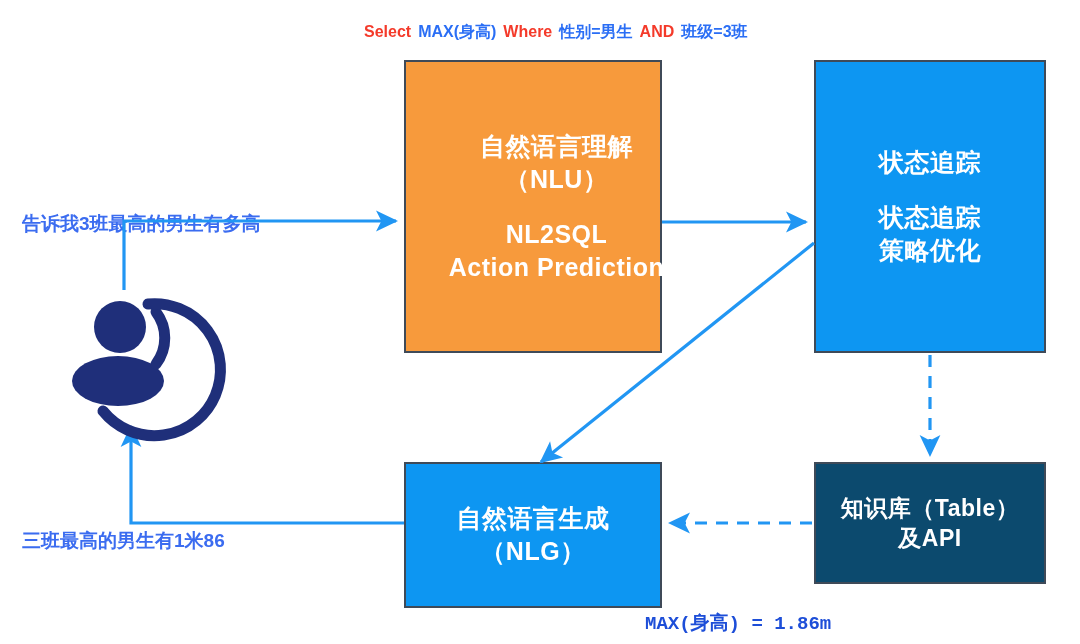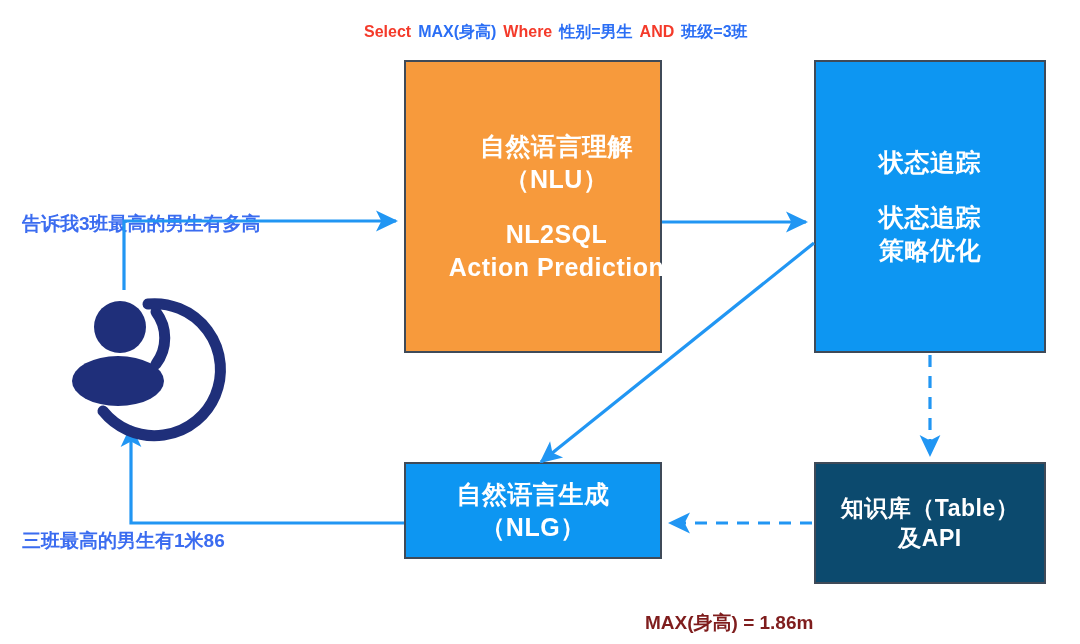--- a/index.html
+++ b/index.html
@@ -45,21 +45,21 @@
     left: 404px; top: 60px; width: 258px; height: 293px;
     background: #f79a3c;
     font-size: 25px;
   }
   #box-dm {
     left: 814px; top: 60px; width: 232px; height: 293px;
     background: #0d96f2;
     font-size: 25px;
   }
   #box-nlg {
-    left: 404px; top: 462px; width: 258px; height: 97px;
+    left: 404px; top: 462px; width: 258px; height: 146px;
     background: #0d96f2;
     font-size: 25px;
   }
   #box-kb {
     left: 814px; top: 462px; width: 232px; height: 122px;
     background: #66b5f5;
     font-size: 23px;
   }
 
   
@@ -75,21 +75,22 @@
     margin-top: 26px;
   }
   #answer-text {
     left: 22px; top: 528px;
     font-size: 19px;
     color: #3b6cf0;
   }
   #result-text {
     left: 645px; top: 610px;
     font-size: 19px;
-    color: #7f1d1d;
+    color: #1d4ed8;
+    font-family: Liberation Mono, monospace;
   }
   #sql-text {
     left: 364px; top: 22px;
     font-size: 16px;
   }
   #sql-text .kw { color: #f43a2a; }
   #sql-text .val { color: #2a6ef5; }
   #sql-text .sp { display: inline-block; width: 7px; }
 
   

